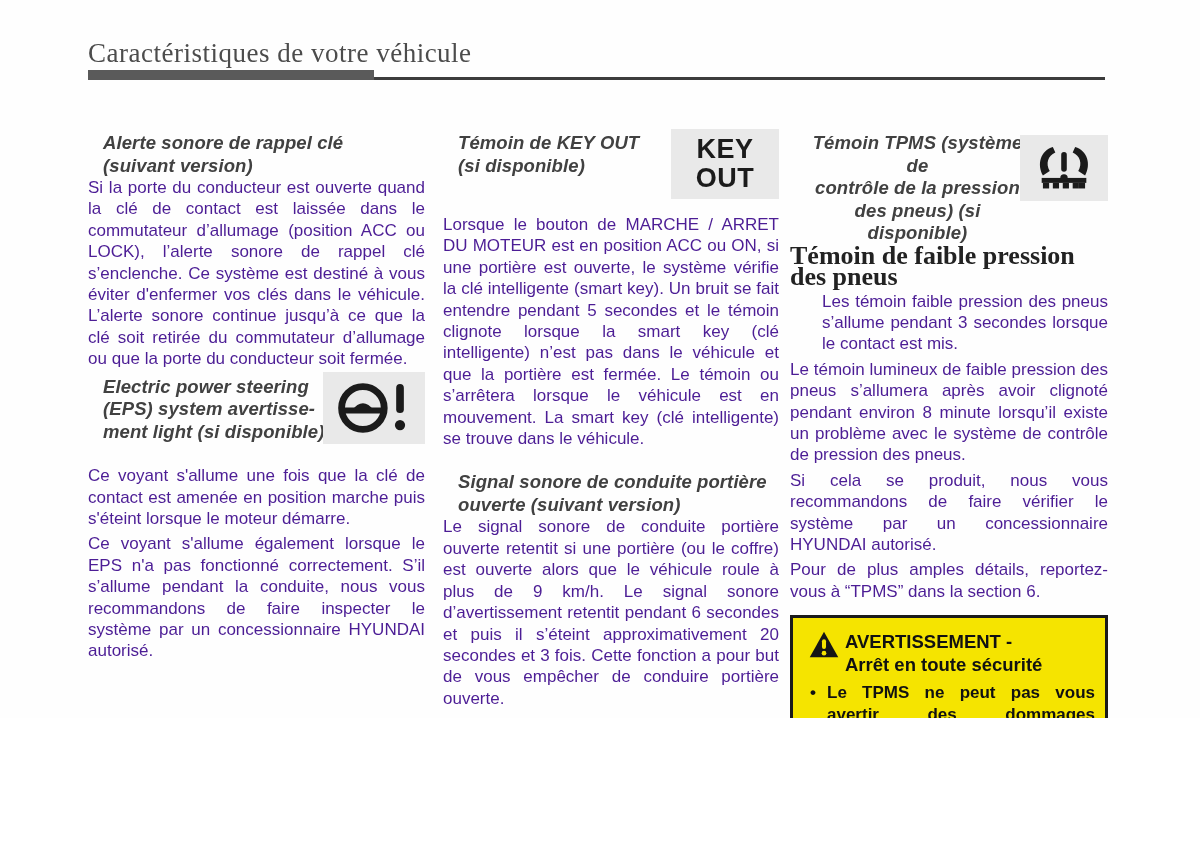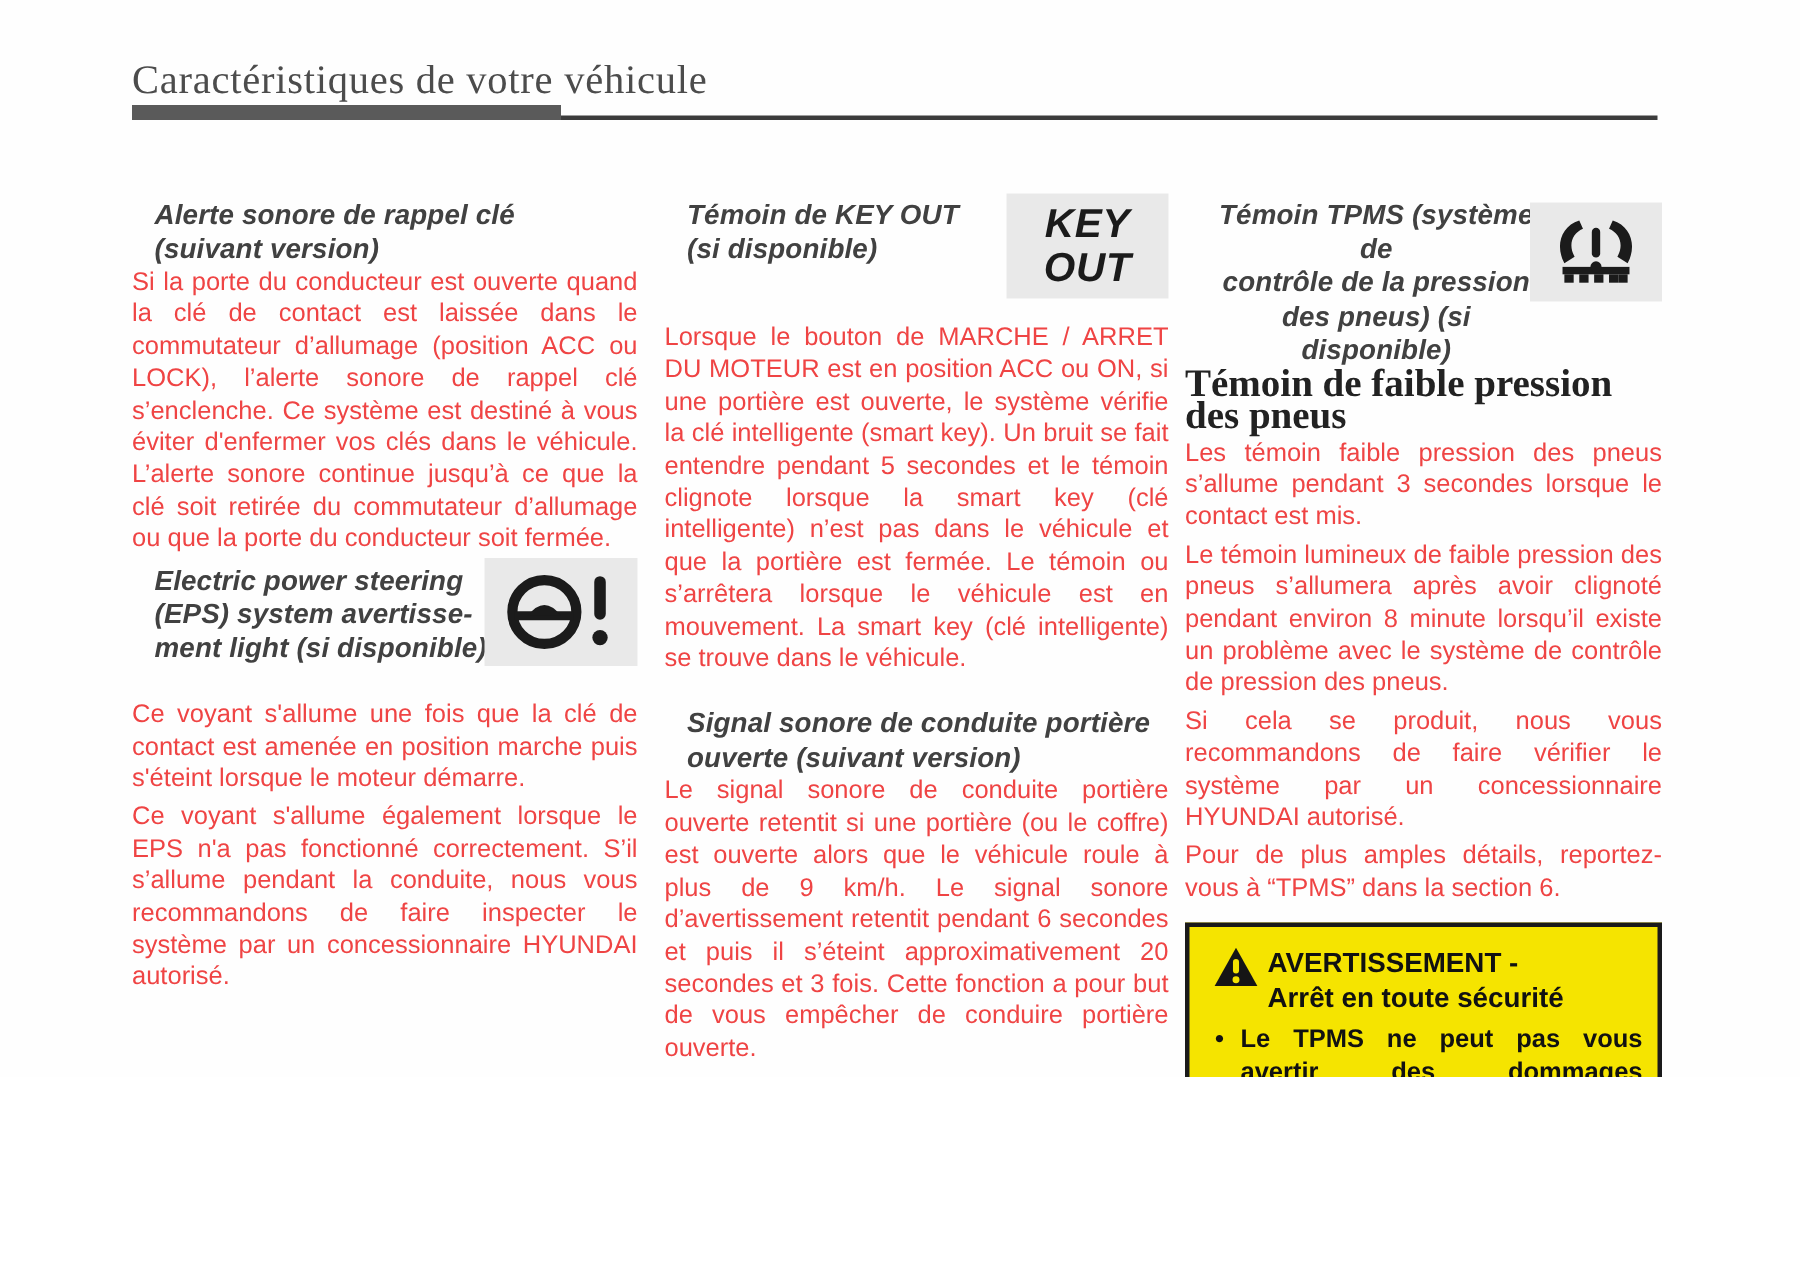--- a/index.html
+++ b/index.html
@@ -26,31 +26,31 @@
 
   .sec-heading {
     font-size:18.5px; line-height:22.5px; font-weight:bold; font-style:italic;
     color:#414141; letter-spacing:0.1px;margin-left:15px;
   }
   .sub-heading {
     font-family:"Liberation Serif", serif; font-size:26px; line-height:21.5px;
     font-weight:bold; color:#222;
   }
   .body-par {
-    font-size:17px; line-height:21.4px; text-align:justify; color:#ef4444;
+    font-size:17px; line-height:21.4px; text-align:justify; color:#4c1d95;
     margin-bottom:4px;
   }
   .heading-row { position:relative; }
 
   .icon-box {
     position:absolute; right:0; background:#e9e9e9;
     display:flex; align-items:center; justify-content:center;
   }
   .eps-box  { width:102px; height:72px; top:-4px; }
-  .keyout-box { width:108px; height:70px; top:-3px; flex-direction:column;font-style:italic; }
+  .keyout-box { width:108px; height:70px; top:-3px; flex-direction:column; }
   .tpms-box { width:88px;  height:66px; top:3px; }
 
   .keyout-text {
     font-size:27px; line-height:29px; font-weight:bold; color:#1b1b1b;
     text-align:center; letter-spacing:0.5px;
   }
 
   
   .warning-box {
     margin-top:13px; width:318px; background:#f5e400; border:3px solid #1a1a1a;
@@ -160,21 +160,21 @@
           <circle cx="50" cy="56" r="6" fill="#1b1b1b"></circle>
         </svg>
       </div>
     </div>
 
     <div class="sub-heading">
       <div>Témoin de faible pression</div>
       <div>des pneus</div>
     </div>
 
-    <div class="body-par" style="margin-top:3px;">Les témoin faible pression des pneus s’allume pendant 3 secondes lorsque le contact est mis.</div>
+    <div class="body-par" style="margin-top:3px;margin-left:32px;">Les témoin faible pression des pneus s’allume pendant 3 secondes lorsque le contact est mis.</div>
     <div class="body-par">Le témoin lumineux de faible pression des pneus s’allumera après avoir clignoté pendant environ 8 minute lorsqu’il existe un problème avec le système de contrôle de pression des pneus.</div>
     <div class="body-par">Si cela se produit, nous vous recommandons de faire vérifier le système par un concessionnaire HYUNDAI autorisé.</div>
     <div class="body-par">Pour de plus amples détails, reportez-vous à “TPMS” dans la section 6.</div>
 
     <div class="warning-box">
       <div class="warning-title-row">
         <svg class="warning-tri" width="30" height="27" viewBox="0 0 40 36">
           <path d="M20 1 L39 35 L1 35 Z" fill="#151515"></path>
           <rect x="17.3" y="11" width="5.4" height="13" rx="2.7" fill="#f5e400"></rect>
           <circle cx="20" cy="29.5" r="3.1" fill="#f5e400"></circle>

